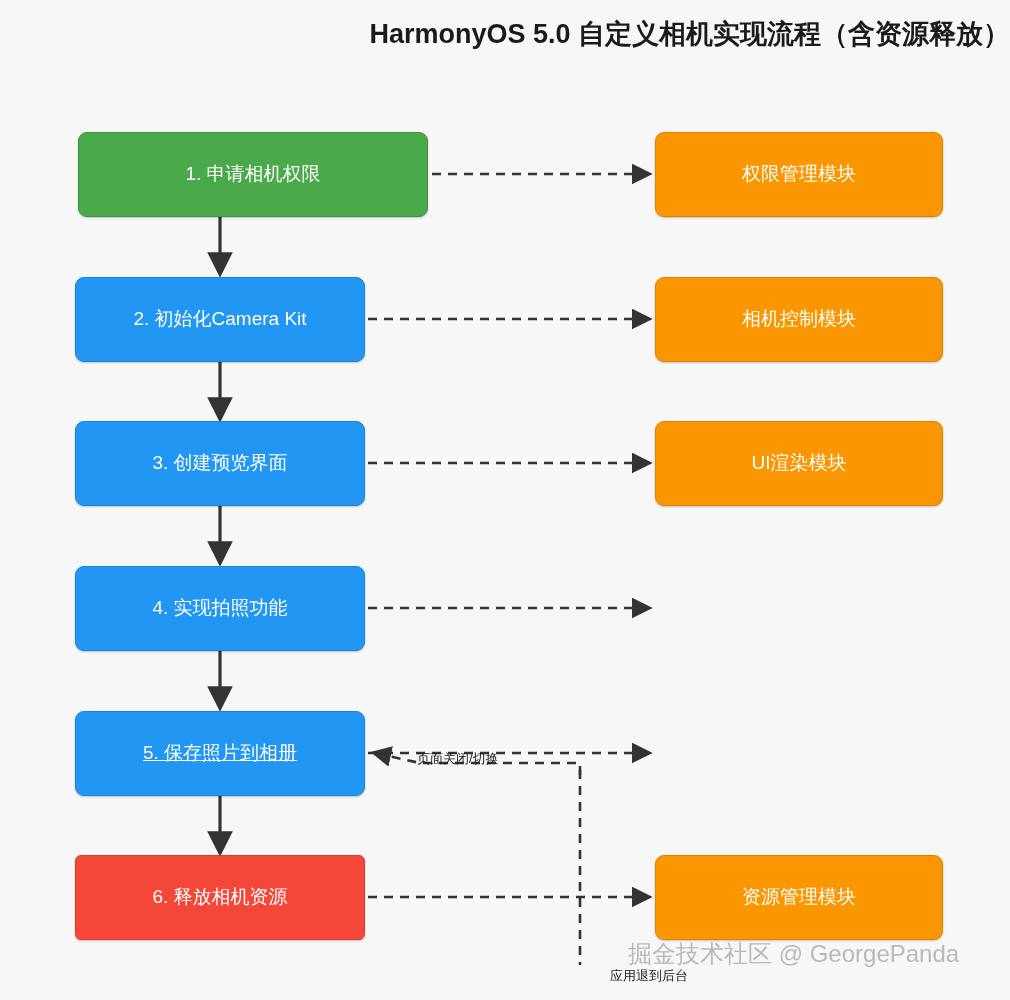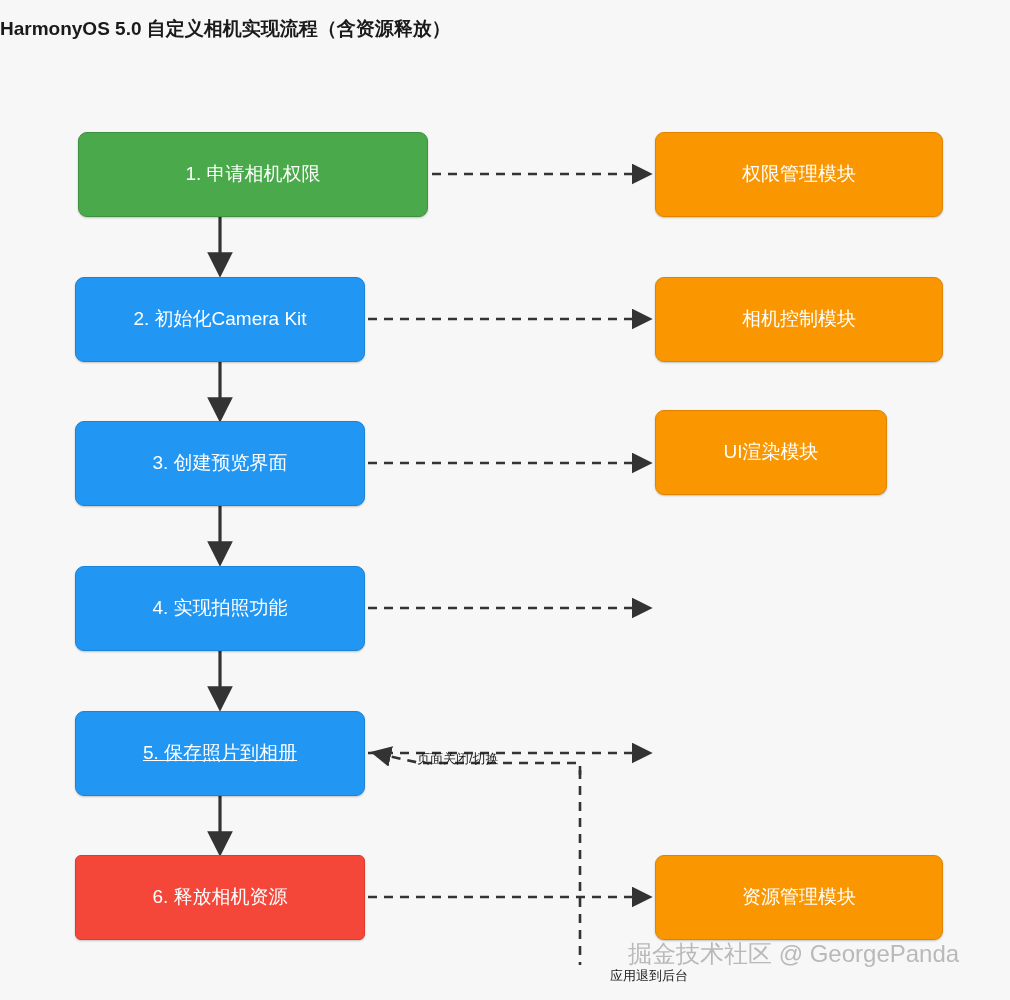--- a/index.html
+++ b/index.html
@@ -17,22 +17,22 @@
   #canvas {
     position: relative;
     width: 1010px;
     height: 1000px;
   }
   #diagram-title {
     position: absolute;
     top: 16px;
     left: 0;
     width: 1010px;
-    text-align: left;
-    font-size: 19px;
+    text-align: right;
+    font-size: 27px;
     font-weight: bold;
     color: #1a1a1a;
     letter-spacing: 0px;
     white-space: nowrap;
   }
   .node {
     position: absolute;
     border-radius: 9px;
     display: flex;
     align-items: center;
@@ -156,21 +156,21 @@
   </div>
 
   <div class="node module-orange" style="left:655px; top:132px; width:288px; height:85px;">
     <span>权限管理模块</span>
   </div>
 
   <div class="node module-orange" style="left:655px; top:277px; width:288px; height:85px;">
     <span>相机控制模块</span>
   </div>
 
-  <div class="node module-orange" style="left:655px; top:410px; width:232px; height:85px;">
+  <div class="node module-orange" style="left:655px; top:421px; width:288px; height:85px;">
     <span>UI渲染模块</span>
   </div>
 
 
 
   <div class="node module-orange" style="left:655px; top:855px; width:288px; height:85px;">
     <span>资源管理模块</span>
   </div>
 
   <div class="edge-label" style="left:417px; top:750px;">页面关闭/切换</div>

